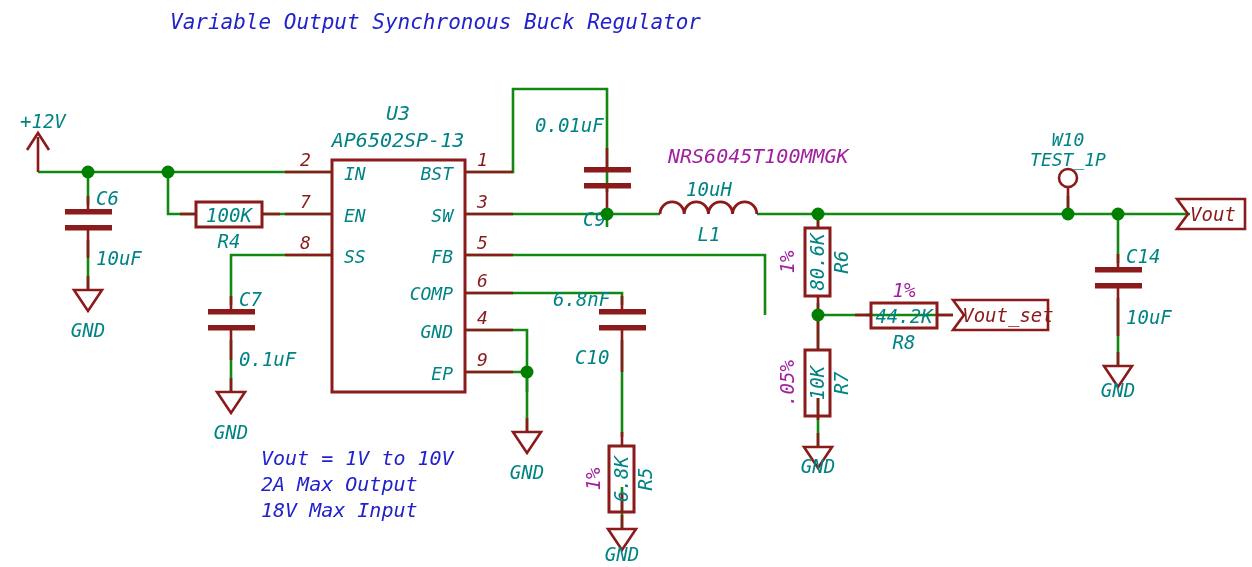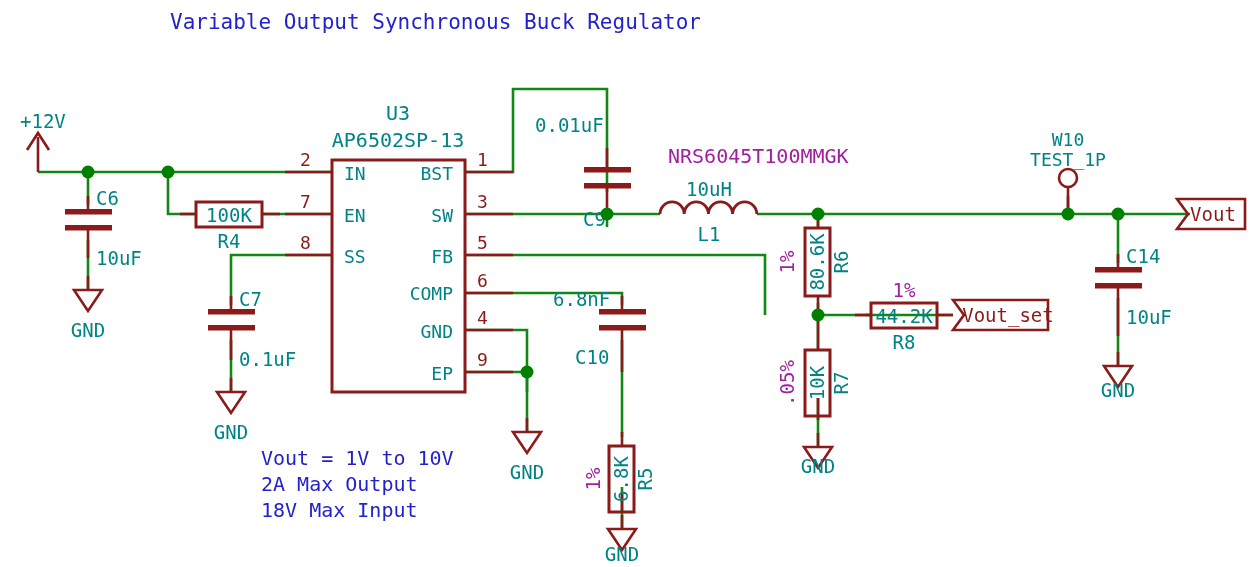--- a/index.html
+++ b/index.html
@@ -1,18 +1,18 @@
 <!DOCTYPE html>
 <html><head>
 <meta charset="utf-8">
 <style>
   html,body{margin:0;padding:0;background:#ffffff;}
   body{width:1252px;height:567px;position:relative;overflow:hidden;
        font-family:"DejaVu Sans Mono","Liberation Mono",monospace;}
-  #sheet{position:absolute;inset:0;}
+  #sheet{position:absolute;inset:0;font-style:italic;}
   svg{display:block;}
   text{font-family:"DejaVu Sans Mono","Liberation Mono",monospace;}
 </style>
 </head>
 <body>
 
 <div id="sheet">
 <svg width="1252" height="567" viewBox="0 0 1252 567" xmlns="http://www.w3.org/2000/svg">
 
   <text id="t-title" x="170" y="29" font-size="21" fill="#2222cc">Variable Output Synchronous Buck Regulator</text>

